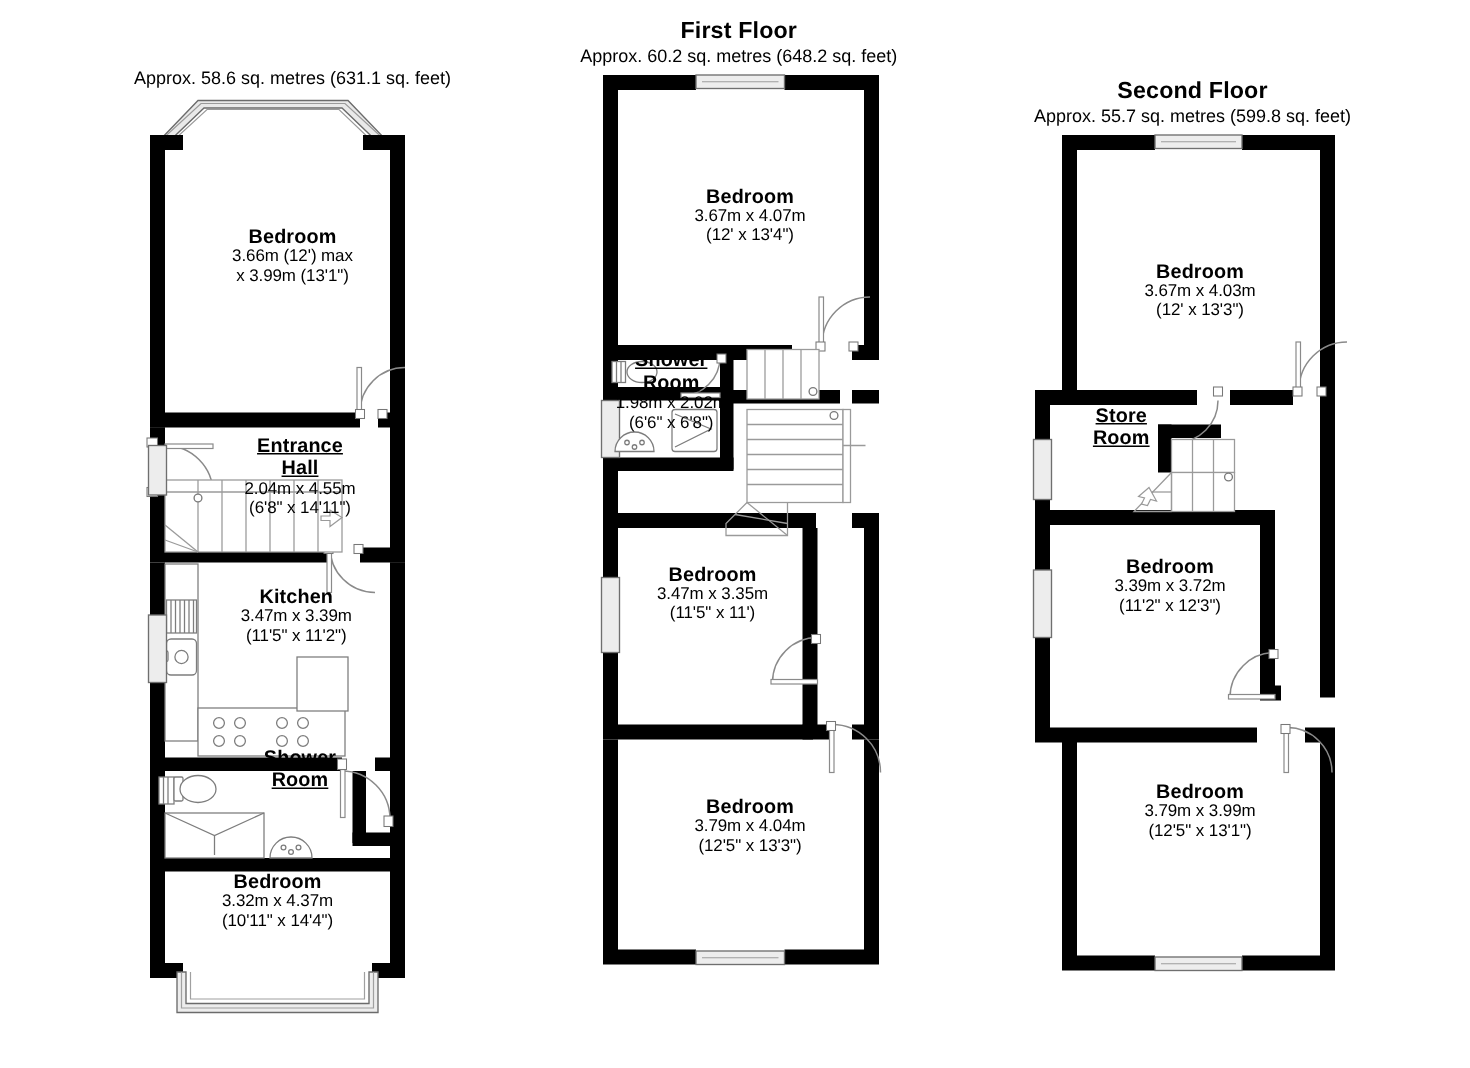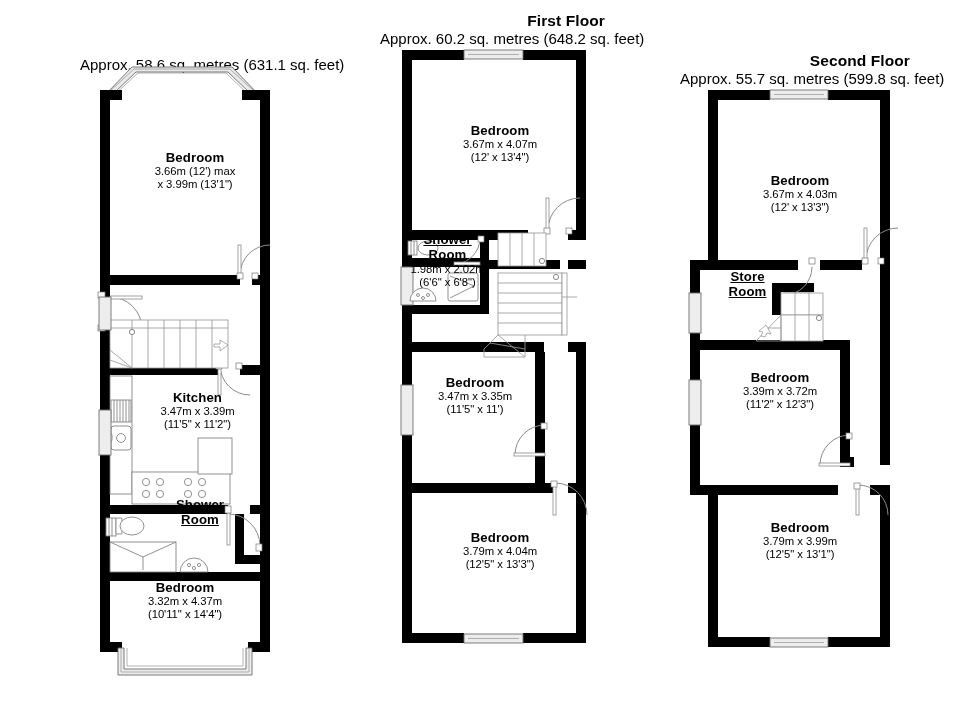--- a/index.html
+++ b/index.html
@@ -18,31 +18,31 @@
   .page {
     position: relative;
     width: 980px;
     height: 712px;
   }
   .floor {
     position: absolute;
   }
   .floor-title {
     position: absolute;
-    text-align: right;
+    text-align: center;
     font-weight: bold;
     font-size: 15.5px;
     letter-spacing: 0.1px;
     white-space: nowrap;
     color: #000;
   }
   .floor-sub {
     position: absolute;
     text-align: center;
-    font-size: 15px;
+    font-size: 12px;
     white-space: nowrap;
     color: #000;
   }
   .plan {
     position: absolute;
     left: 0;
     top: 0;
   }
   .label {
     position: absolute;
@@ -76,21 +76,21 @@
     color: #000;
   }
   svg { display: block; }
 </style>
 </head>
 <body>
 
 <div class="page">
 
   <div class="floor" style="left:80px; top:20px; width:230px; height:660px;">
-    <div class="floor-sub" style="left:0; top:25px; width:230px;margin-top:11px;">Approx. 58.6 sq. metres (631.1 sq. feet)</div>
+    <div class="floor-sub" style="left:0; top:25px; width:230px;">Approx. 58.6 sq. metres (631.1 sq. feet)</div>
 
     <svg class="plan" width="230" height="660" viewBox="0 0 230 660">
 
       <g>
         <polygon points="25,75 52,47 152,47 179,75 172,75 148,52 56,52 32,75" fill="#e9e9e9" stroke="#6b6b6b" stroke-width="0.9"></polygon>
         <polyline points="29,72 54,49 150,49 175,72" fill="none" stroke="#9a9a9a" stroke-width="0.8"></polyline>
         <polyline points="33,76 58,53 146,53 170,76" fill="none" stroke="#9a9a9a" stroke-width="0.8"></polyline>
       </g>
 
       <g fill="#000000">
@@ -240,20 +240,26 @@
         <rect x="19" y="390" width="12" height="45" fill="#ededed" stroke="#6f6f6f" stroke-width="0.9"></rect>
       </g>
     </svg>
 
     <div class="label" style="left:15px; top:130px; width:200px;">
       <span class="rname">Bedroom</span>
       <span class="rdim">3.66m (12') max</span>
       <span class="rdim">x 3.99m (13'1")</span>
     </div>
 
+    <div class="label" style="left:30px; top:270px; width:180px;">
+      <span class="rname two-line">Entrance</span>
+      <span class="rname two-line">Hall</span>
+      <span class="rdim">2.04m x 4.55m</span>
+      <span class="rdim">(6'8" x 14'11")</span>
+    </div>
 
     <div class="label" style="left:25px; top:370px; width:185px;">
       <span class="rname">Kitchen</span>
       <span class="rdim">3.47m x 3.39m</span>
       <span class="rdim">(11'5" x 11'2")</span>
     </div>
 
     <div class="label" style="left:45px; top:478px; width:150px;">
       <span class="rname two-line">Shower</span>
       <span class="rname two-line">Room</span>

